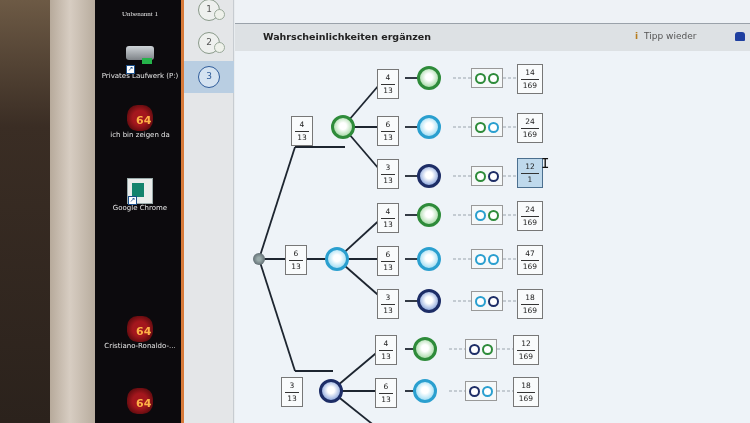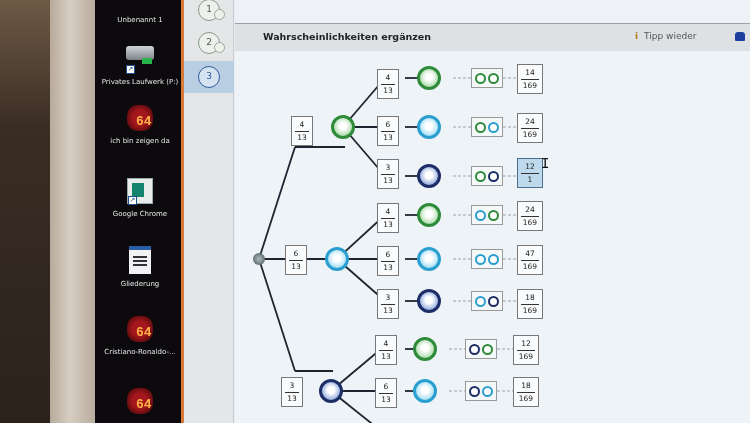--- a/index.html
+++ b/index.html
@@ -9,26 +9,26 @@
   
   .wall { position: absolute; left: 0; top: 0; width: 60px; height: 423px;
           background: linear-gradient(180deg, #6d5a45 0%, #3a2d24 30%, #2b221c 100%); }
   .bezel { position: absolute; left: 50px; top: 0; width: 50px; height: 423px;
            background: linear-gradient(90deg, #b7aa9b 0%, #d7cdc2 40%, #b2a697 100%); }
 
   
   .desktop { position: absolute; left: 95px; top: 0; width: 90px; height: 423px; background: #0c0a0d; }
   .desk-item { position: absolute; left: 0; width: 90px; text-align: center; }
   .desk-icon { margin: 0 auto; width: 28px; height: 26px; position: relative; }
-  .desk-label { font-family: "DejaVu Sans", sans-serif; font-size: 7px; color: #e6e6e6; margin-top: 6px; white-space: nowrap; }
+  .desk-label { font-family: "DejaVu Sans", sans-serif; font-size: 7px; color: #e6e6e6; white-space: nowrap; }
   .drive { width: 28px; height: 14px; margin-top: 6px; background: linear-gradient(180deg,#cfd4d8,#7e8388); border-radius: 3px; }
   .drive::after { content: ""; position: absolute; left: 16px; top: 12px; width: 10px; height: 6px; background: #25b34a; }
   .shortcut { position: absolute; left: 0; bottom: -2px; width: 9px; height: 9px; background: #fff; border: 1px solid #1c4f8a; font-size: 7px; line-height: 7px; color: #1c4f8a; }
   .red64 { width: 26px; height: 26px; border-radius: 40%; background: radial-gradient(circle,#a4171d 40%,#5a0a0d 80%,transparent 81%); }
-  .red64 span { position: absolute; left: 9px; top: 9px; font-size: 13px; color: #ffb347; font-weight: bold; font-family: Liberation Mono, monospace; }
+  .red64 span { position: absolute; left: 9px; top: 9px; font-size: 11px; color: #ffb347; font-weight: bold; }
   .chrome-ic { width: 26px; height: 26px; background: #e9eceb; border: 1px solid #9aa; }
   .chrome-ic::before { content: ""; position: absolute; left: 4px; top: 4px; width: 12px; height: 14px; background: #13836d; }
   .doc-ic { width: 22px; height: 28px; background: #f0f2f5; border-top: 4px solid #2a5fa8; }
   .doc-ic::before { content: ""; position: absolute; left: 4px; top: 6px; width: 14px; height: 2px; background: #333; box-shadow: 0 4px 0 #333, 0 8px 0 #333; }
 
   
   .orange-edge { position: absolute; left: 181px; top: 0; width: 3px; height: 423px; background: #d77a3a; }
 
   
   .app { position: absolute; left: 184px; top: 0; width: 566px; height: 423px; background: #e8ecef; }
@@ -72,44 +72,40 @@
   .dot.g { border-color: #2e8b3a; } .dot.c { border-color: #2a9fcf; } .dot.n { border-color: #1d2d66; }
 </style>
 </head>
 <body>
 
 <div class="wall"></div>
 <div class="bezel"></div>
 
 <div class="desktop">
   <div class="desk-item" style="top:0px;">
-    <div class="desk-label" style="margin-top:16px;">Unbenannt 1</div>
+    <div class="desk-label" style="margin-top:10px;font-family:Liberation Serif, serif;">Unbenannt 1</div>
   </div>
   <div class="desk-item" style="top:40px;">
     <div class="desk-icon">
         <div class="drive"></div>
         <div class="shortcut">↗</div>
       </div>
     <div class="desk-label">Privates Laufwerk (P:)</div>
   </div>
   <div class="desk-item" style="top:105px;">
     <div class="desk-icon red64">
         <span>64</span>
       </div>
     <div class="desk-label">ich bin zeigen da</div>
   </div>
   <div class="desk-item" style="top:178px;">
     <div class="desk-icon chrome-ic">
         <div class="shortcut">↗</div>
       </div>
     <div class="desk-label">Google Chrome</div>
-  </div>
-  <div class="desk-item" style="top:246px;">
-    <div class="desk-icon doc-ic"></div>
-    <div class="desk-label">Gliederung</div>
   </div>
   <div class="desk-item" style="top:316px;">
     <div class="desk-icon red64">
         <span>64</span>
       </div>
     <div class="desk-label">Cristiano-Ronaldo-...</div>
   </div>
   <div class="desk-item" style="top:388px;">
     <div class="desk-icon red64">
         <span>64</span>

